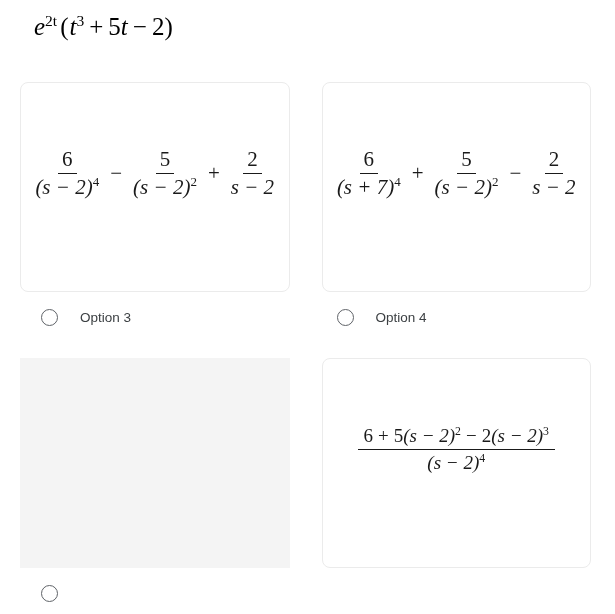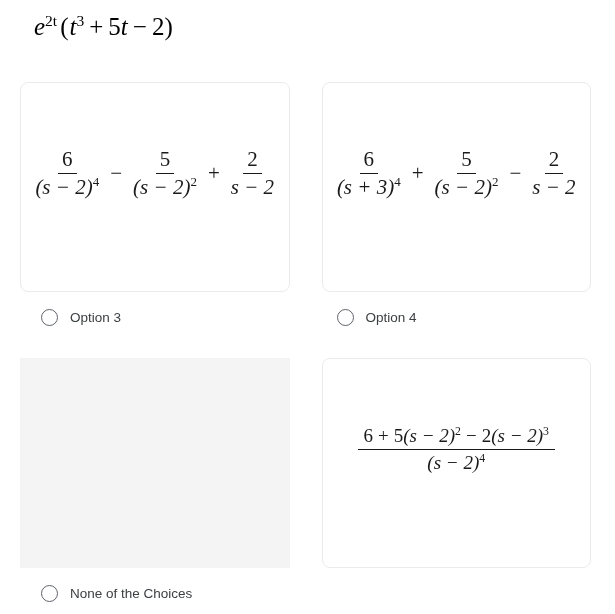--- a/index.html
+++ b/index.html
@@ -129,21 +129,21 @@
   .radio {
     width: 17px;
     height: 17px;
     min-width: 17px;
     border: 1.6px solid #5f6368;
     border-radius: 50%;
     box-sizing: border-box;
     background: #ffffff;
   }
   .option-label {
-    margin-left: 12px;
+    margin-left: 22px;
     font-size: 13.5px;
     color: #3c4043;
     font-family: "Liberation Sans", sans-serif;
     white-space: nowrap;
   }
 </style>
 </head>
 <body>
 
 <div id="question-prompt">
@@ -180,21 +180,21 @@
         <span class="option-label">Option 3</span>
       </div>
     </div>
 
     <div class="choice-cell right">
       <div class="choice-card">
         <div class="card-inner">
           <span class="math expr-row">
             <span class="frac">
               <span class="num">6</span>
-              <span class="den"><span class="mi">(s + 3)</span><span class="sup">4</span></span>
+              <span class="den"><span class="mi">(s + 7)</span><span class="sup">4</span></span>
             </span>
             <span class="op">+</span>
             <span class="frac">
               <span class="num">5</span>
               <span class="den"><span class="mi">(s − 2)</span><span class="sup">2</span></span>
             </span>
             <span class="op">−</span>
             <span class="frac">
               <span class="num">2</span>
               <span class="den"><span class="mi">s − 2</span><span class="sup"></span></span>
@@ -210,21 +210,20 @@
   </div>
 
   <div class="choice-row" style="margin-top:22px;">
 
     <div class="choice-cell left">
       <div class="choice-card placeholder">
         <span></span>
       </div>
       <div class="option-row left">
         <span class="radio"></span>
-        <span class="option-label">None of the Choices</span>
       </div>
     </div>
 
     <div class="choice-cell right">
       <div class="choice-card">
         <div class="card-inner">
           <span class="math bigfrac">
             <span class="frac">
               <span class="num"><span>6</span><span class="op">+</span><span>5</span><span class="mi">(s − 2)</span><span class="sup">2</span><span class="op">−</span><span>2</span><span class="mi">(s − 2)</span><span class="sup">3</span></span>
               <span class="den"><span class="mi">(s − 2)</span><span class="sup">4</span></span>

